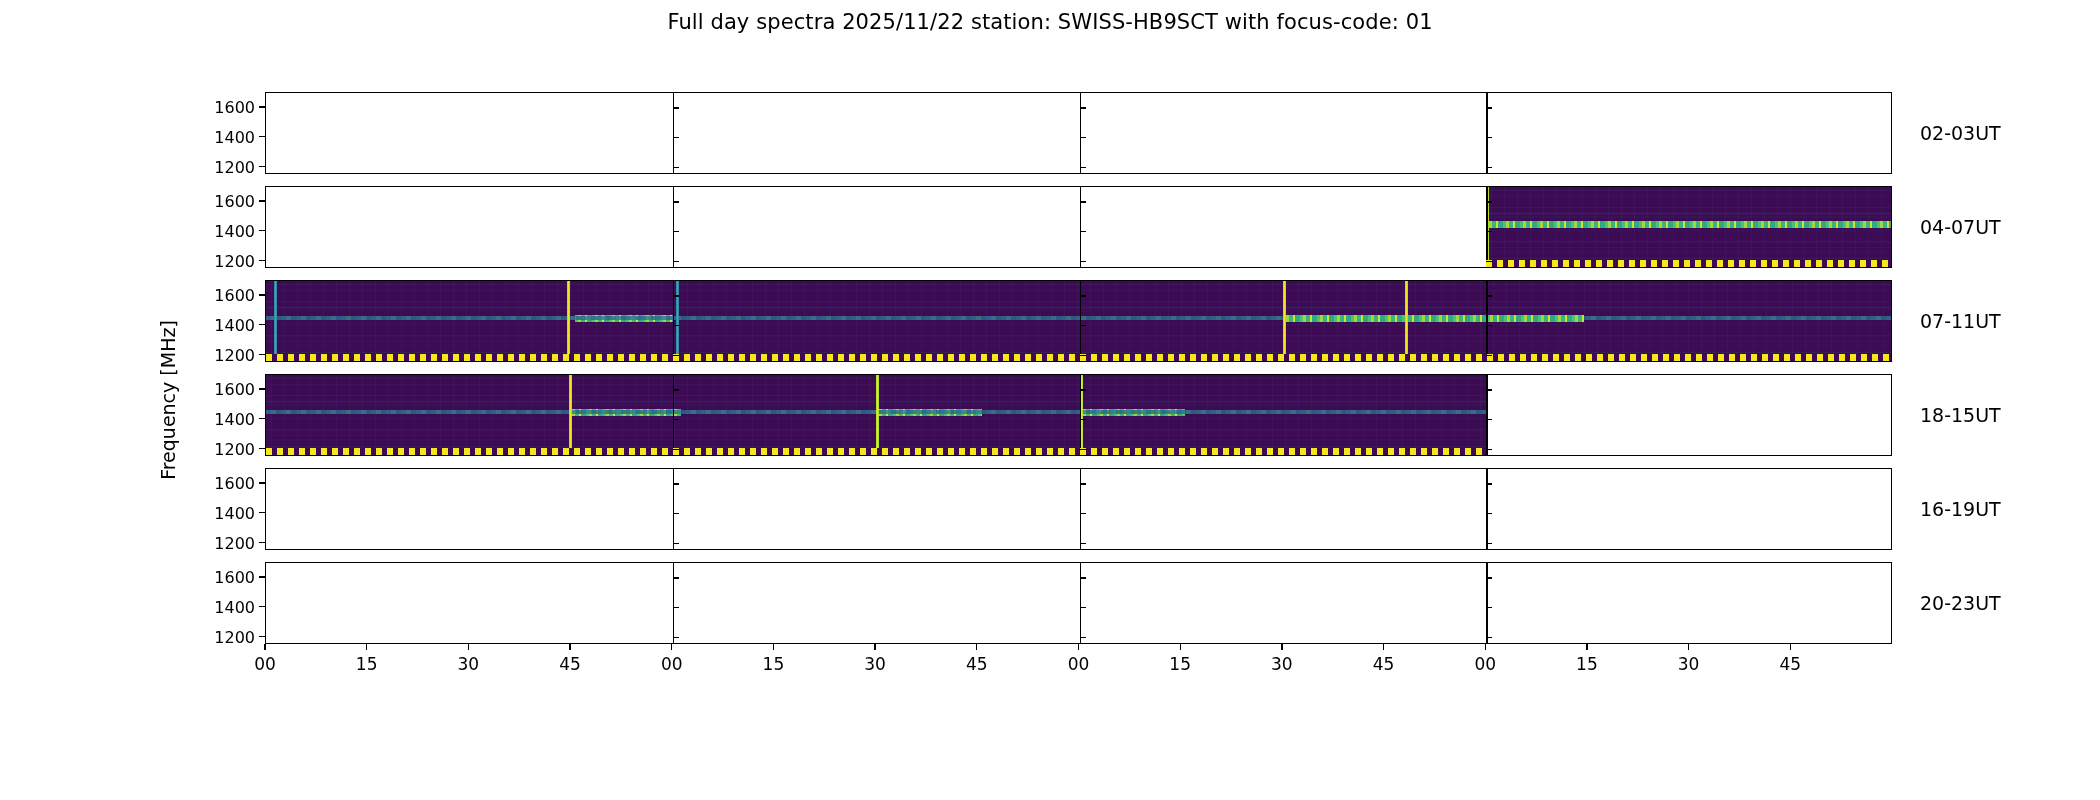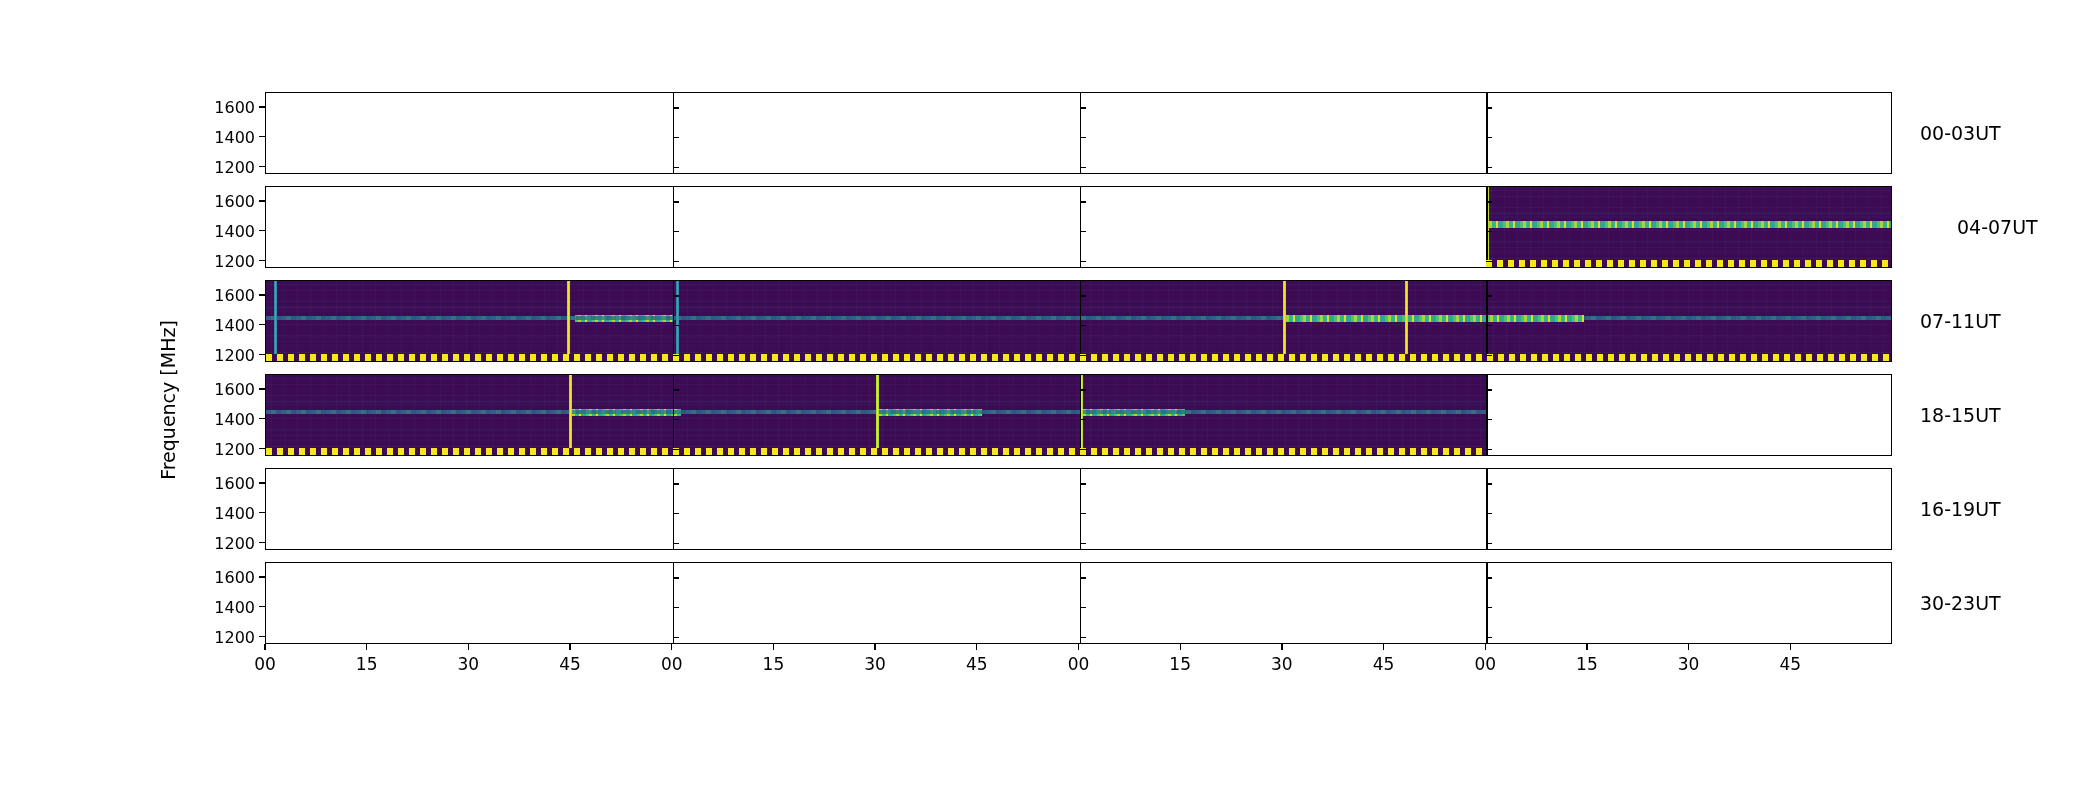--- a/index.html
+++ b/index.html
@@ -231,20 +231,21 @@
     font-size: 19px;
     white-space: nowrap;
     color: #000;
   }
 </style>
 </head>
 <body>
 
 <div id="figure">
 
+  <div id="fig-title">Full day spectra 2025/11/22 station: SWISS-HB9SCT with focus-code: 01</div>
 
   <div id="ylabel-main">Frequency [MHz]</div>
 
   <div id="axes-container">
       <div class="row-axes" style="top: 92px;">
         <div class="hour-sep" style="left: 406.75px;"></div>
         <div class="hour-sep" style="left: 813.5px;"></div>
         <div class="hour-sep" style="left: 1220.25px;"></div>
         <div class="ytick-in" style="left: 406.75px; top: 73.8955px;"></div>
         <div class="ytick-in" style="left: 813.5px; top: 73.8955px;"></div>
@@ -398,26 +399,26 @@
       <div class="xtick" style="left: 259px; top: 482.259px; width: 6px; height: 1.3px;"></div>
       <div class="ylabel-txt" style="left: 207px; width: 48px; top: 482.909px;">1600</div>
       <div class="xtick" style="left: 259px; top: 635.895px; width: 6px; height: 1.3px;"></div>
       <div class="ylabel-txt" style="left: 207px; width: 48px; top: 636.545px;">1200</div>
       <div class="xtick" style="left: 259px; top: 606.077px; width: 6px; height: 1.3px;"></div>
       <div class="ylabel-txt" style="left: 207px; width: 48px; top: 606.727px;">1400</div>
       <div class="xtick" style="left: 259px; top: 576.259px; width: 6px; height: 1.3px;"></div>
       <div class="ylabel-txt" style="left: 207px; width: 48px; top: 576.909px;">1600</div>
     </div>
   <div id="rowlabels-container">
-      <div class="row-label" style="top: 133px;">00-03UT</div>
-      <div class="row-label" style="top: 227px; margin-left: 37px;">04-07UT</div>
+      <div class="row-label" style="top: 133px;">02-03UT</div>
+      <div class="row-label" style="top: 227px;">04-07UT</div>
       <div class="row-label" style="top: 321px;">07-11UT</div>
       <div class="row-label" style="top: 415px;">18-15UT</div>
       <div class="row-label" style="top: 509px;">16-19UT</div>
-      <div class="row-label" style="top: 603px;">30-23UT</div>
+      <div class="row-label" style="top: 603px;">20-23UT</div>
     </div>
   <div id="xaxis-container">
       <div class="xtick" style="left: 264.35px; top: 644px;"></div>
       <div class="xtick-label" style="left: 265px; top: 654px;">00</div>
       <div class="xtick" style="left: 366.038px; top: 644px;"></div>
       <div class="xtick-label" style="left: 366.688px; top: 654px;">15</div>
       <div class="xtick" style="left: 467.725px; top: 644px;"></div>
       <div class="xtick-label" style="left: 468.375px; top: 654px;">30</div>
       <div class="xtick" style="left: 569.413px; top: 644px;"></div>
       <div class="xtick-label" style="left: 570.062px; top: 654px;">45</div>

